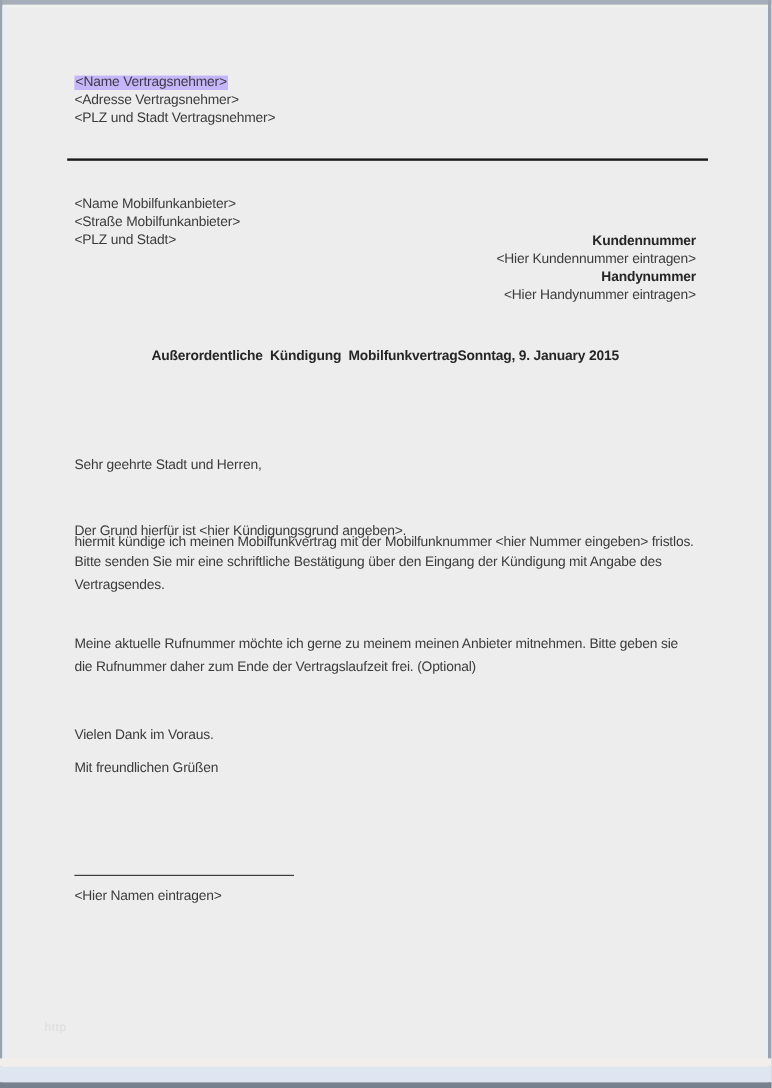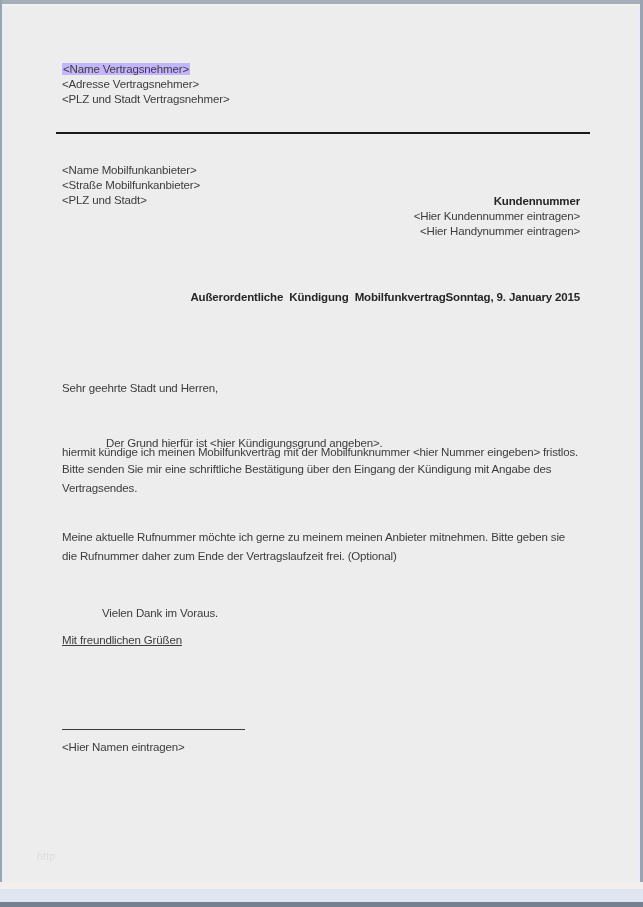--- a/index.html
+++ b/index.html
@@ -41,37 +41,37 @@
     position: absolute; top: 163px; left: 62px;
     line-height: 15px;
   }
   .reference-block {
     position: absolute; top: 163px; right: 63px;
     line-height: 15px; text-align: right; margin-top: 31px;
   }
 
   .subject-row {
     position: absolute; top: 290px; left: 62px; right: 63px;
-    display: flex; justify-content: flex-end;
+    display: flex; justify-content: center;
     font-weight: bold; font-size: 11.5px; letter-spacing: -0.15px; color: #262626;
     line-height: 15px;
   }
   .subject-title { word-spacing: 3px; }
 
   .body-par {
     position: absolute; left: 62px; right: 63px;
     line-height: 19px;
   }
   .p-salutation   { top: 379px; }
   .p-termination  { top: 407px; margin-top: 36px; }
-  .p-reason       { top: 434px; margin-left: 44px; }
+  .p-reason       { top: 434px; }
   .p-confirmation { top: 460px; }
   .p-porting      { top: 528px; }
-  .p-thanks       { top: 604px; margin-left: 40px; }
-  .p-closing      { top: 631px; text-decoration: underline; }
+  .p-thanks       { top: 604px; }
+  .p-closing      { top: 631px; }
 
   .signature-line {
     position: absolute; top: 729px; left: 62px; width: 183px;
     border-top: 1.5px solid #3c3c3c; height: 0;
   }
   .signature-name {
     position: absolute; top: 738px; left: 62px;
     line-height: 19px;
     text-align: center;
   }
@@ -106,20 +106,21 @@
 
 <div class="recipient-block txt">
   <div>&lt;Name Mobilfunkanbieter&gt;</div>
   <div>&lt;Straße Mobilfunkanbieter&gt;</div>
   <div>&lt;PLZ und Stadt&gt;</div>
 </div>
 
 <div class="reference-block txt">
   <div class="bold">Kundennummer</div>
   <div>&lt;Hier Kundennummer eintragen&gt;</div>
+  <div class="bold">Handynummer</div>
   <div>&lt;Hier Handynummer eintragen&gt;</div>
 </div>
 
 <div class="subject-row">
   <span class="subject-title">Außerordentliche Kündigung Mobilfunkvertrag</span>
   <span>Sonntag, 9. January 2015</span>
 </div>
 
 <div class="body-par p-salutation txt">Sehr geehrte Stadt und Herren,</div>
 <div class="body-par p-termination txt">hiermit kündige ich meinen Mobilfunkvertrag mit der Mobilfunknummer &lt;hier Nummer eingeben&gt; fristlos.</div>

